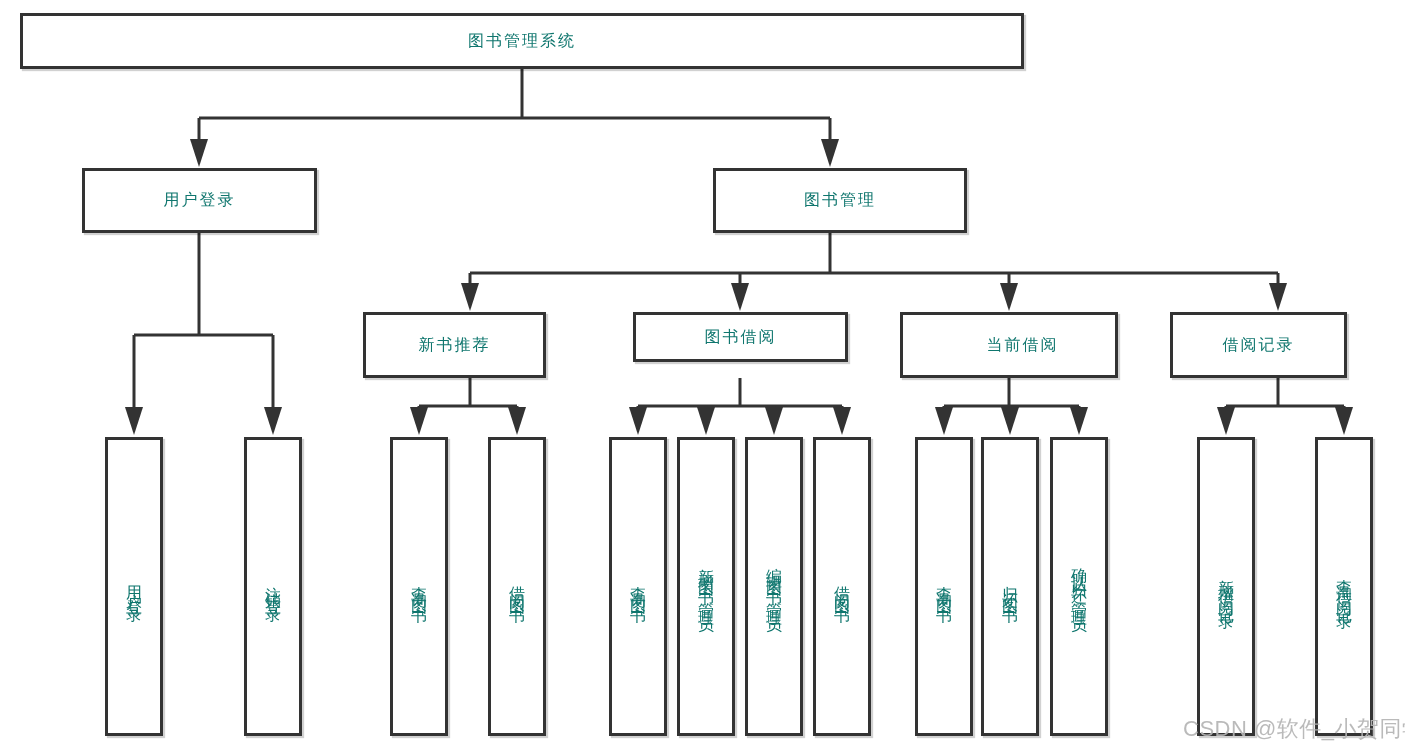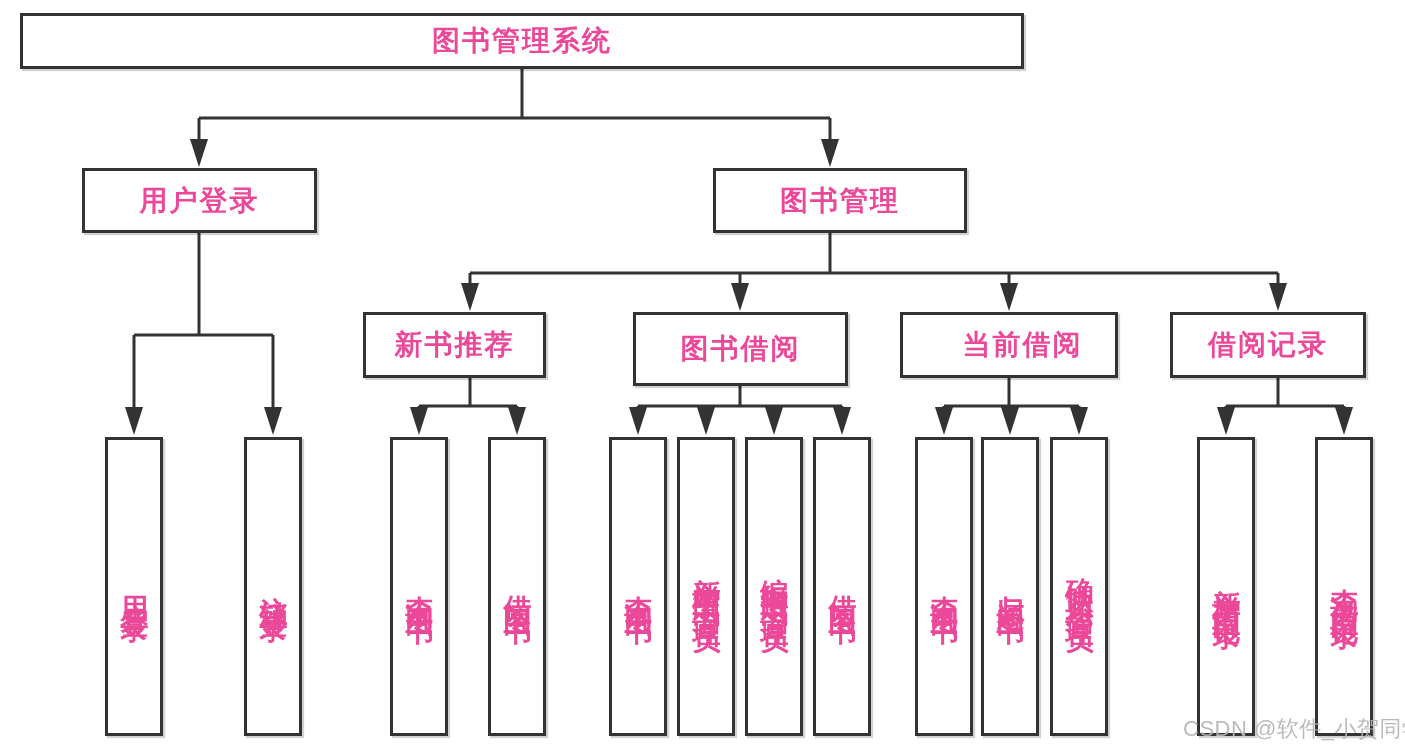--- a/index.html
+++ b/index.html
@@ -18,25 +18,24 @@
     box-sizing: border-box;
     border: 3px solid #333333;
     background: #ffffff;
     box-shadow: 2px 2px 1px rgba(0,0,0,0.18);
     display: flex;
     align-items: center;
     justify-content: center;
     z-index: 2;
   }
   .node .lbl {
-    font-size: 28px;
+    font-size: 16px;
     letter-spacing: 2px;
-    color: #ec4899;
+    color: #0f766e;
     white-space: nowrap;
-    font-weight: bold;
   }
   .leaf .lbl {
     writing-mode: vertical-rl;
     letter-spacing: 7px;
     white-space: normal;
     line-height: 1;
     text-align: center;
   }
   .watermark {
     position: absolute;
@@ -135,27 +134,27 @@
   <div class="node" style="left:82px; top:168px; width:235px; height:65px;">
     <span class="lbl">用户登录</span>
   </div>
   <div class="node" style="left:713px; top:168px; width:254px; height:65px;">
     <span class="lbl">图书管理</span>
   </div>
 
   <div class="node" style="left:363px; top:312px; width:183px; height:66px;">
     <span class="lbl">新书推荐</span>
   </div>
-  <div class="node" style="left:633px; top:312px; width:215px; height:74px;justify-content:center;">
+  <div class="node" style="left:633px; top:312px; width:215px; height:50px;justify-content:center;">
     <span class="lbl">图书借阅</span>
   </div>
   <div class="node" style="left:900px; top:312px; width:218px; height:66px;padding-left:27px;">
     <span class="lbl">当前借阅</span>
   </div>
-  <div class="node" style="left:1170px; top:312px; width:196px; height:66px;">
+  <div class="node" style="left:1170px; top:312px; width:177px; height:66px;">
     <span class="lbl">借阅记录</span>
   </div>
 
   <div class="node leaf" style="left:105px; top:437px; width:58px; height:299px;">
     <span class="lbl">用户登录</span>
   </div>
   <div class="node leaf" style="left:244px; top:437px; width:58px; height:299px;">
     <span class="lbl">注销登录</span>
   </div>
 

